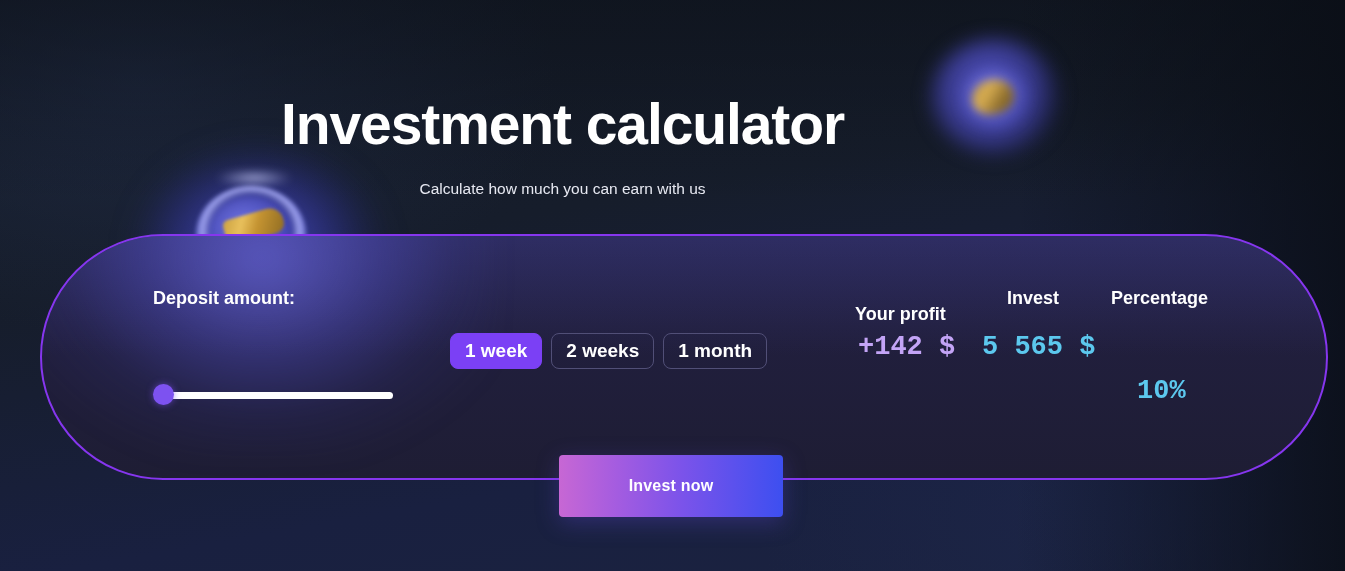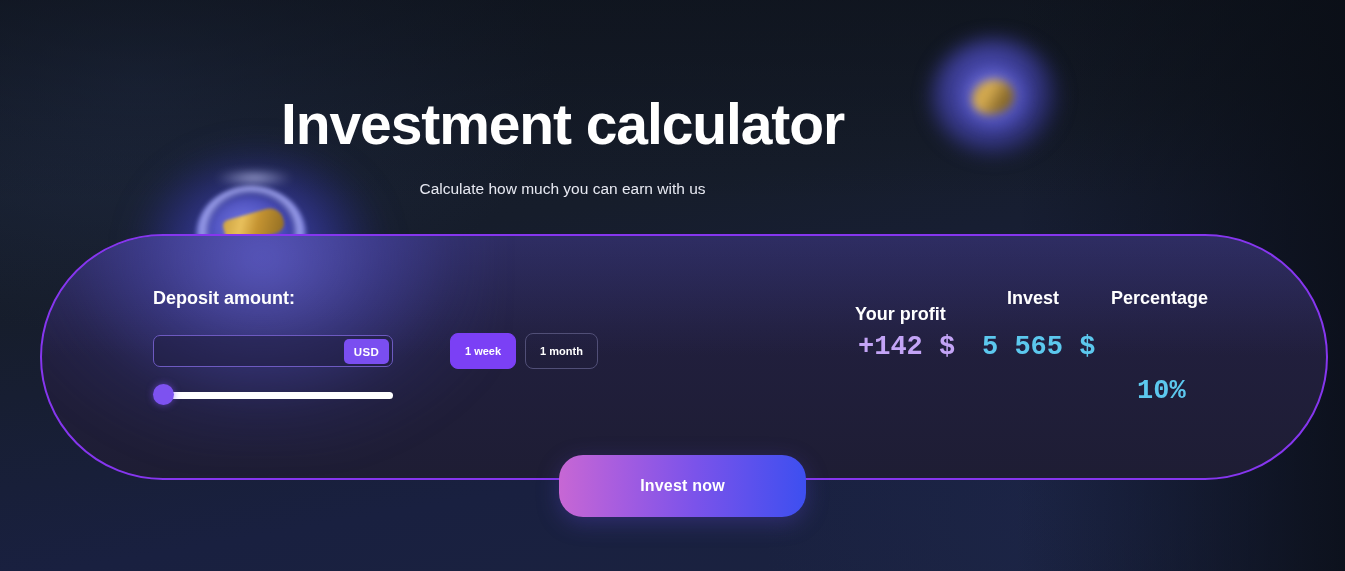--- a/index.html
+++ b/index.html
@@ -183,21 +183,21 @@
     background:#7d52f0;
     box-shadow:0 0 7px rgba(125,82,240,.6);
   }
 
   
   .period-row { position:absolute; left:408px; top:97px; display:flex; gap:9px; }
   .period-btn {
     height:36px; padding:0 14px;
     display:flex; align-items:center; justify-content:center;
     border-radius:8px;
-    font-size:11px; font-weight:700;
+    font-size:19px; font-weight:700;
     color:#ffffff;
     border:1px solid #514f77;
     background:transparent;
     font-family:"Liberation Sans", sans-serif;
     white-space:nowrap;
     cursor:pointer;
   }
   .period-btn.active {
     background:#7b40f5;
     border-color:#7b40f5;
@@ -205,22 +205,22 @@
 
   
   .val { position:absolute; top:96px; font-size:27px; font-weight:700; white-space:nowrap;font-family:Liberation Mono, monospace; }
   .val-profit  { left:816px; color:#c3a4f6; }
   .val-total   { left:940px; color:#5cc8ee; }
   .val-percent { left:1095px; color:#5cc8ee;margin-top:44px; }
 
   
   .invest-btn {
     position:absolute; left:559px; top:455px;
-    width:247px; height:62px;
-    border:none; border-radius:24px;
+    width:224px; height:62px;
+    border:none; border-radius:4px;
     background: linear-gradient(90deg, #c767d4 0%, #a45ce0 26%, #7b53ea 55%, #3d4ff0 100%);
     color:#ffffff; font-size:16px; font-weight:700;
     font-family:"Liberation Sans", sans-serif;
     letter-spacing:.2px;
     cursor:pointer;
     box-shadow: 0 6px 22px rgba(90,70,200,.35);
   }
 </style>
 </head>
 <body>
@@ -252,32 +252,29 @@
   <div class="card-glow-l"></div>
   <div class="card-sheen"></div>
 
   <div class="card-inner">
 
     <div class="lbl lbl-deposit">Deposit amount:</div>
     <div class="lbl lbl-profit">Your profit</div>
     <div class="lbl lbl-total">Invest</div>
     <div class="lbl lbl-percent">Percentage</div>
 
-    <div class="deposit-input-wrap">
-      <input class="deposit-input" type="text" value="" style="">
-      <span class="usd-badge">USD</span>
-    </div>
 
     <div class="slider-wrap">
       <div class="slider-track"></div>
       <div class="slider-thumb"></div>
     </div>
 
     <div class="period-row">
       <button class="period-btn active">1 week</button>
+      <button class="period-btn">2 weeks</button>
       <button class="period-btn">1 month</button>
     </div>
 
     <div class="val val-profit">+142 $</div>
     <div class="val val-total">5 565 $</div>
     <div class="val val-percent">10%</div>
   </div>
 </div>
 
 <button class="invest-btn">Invest now</button>

